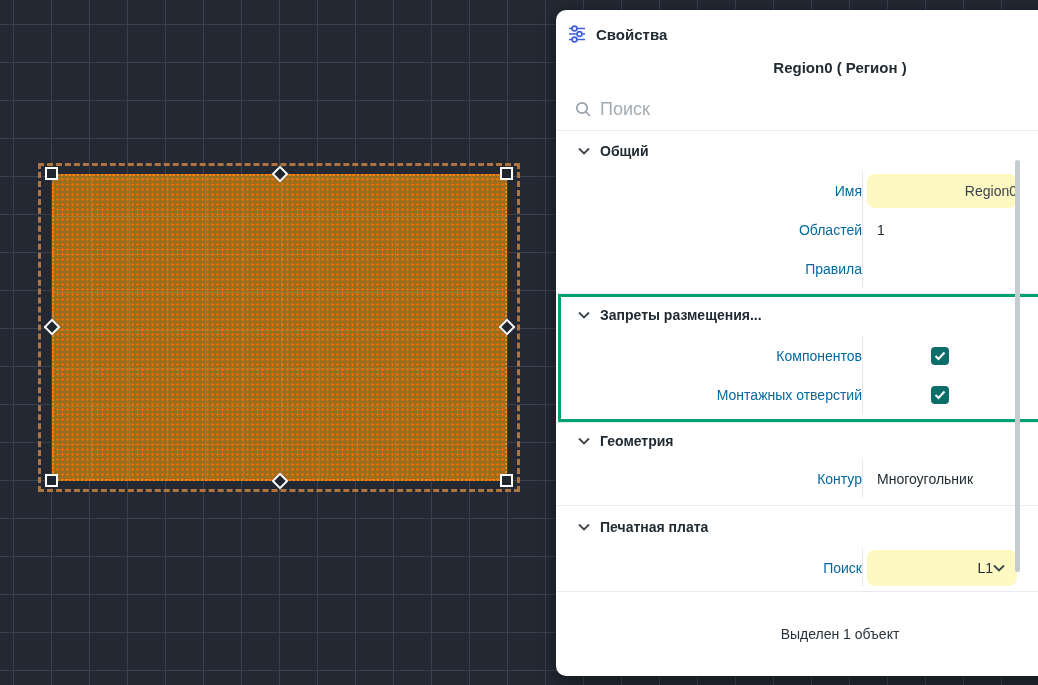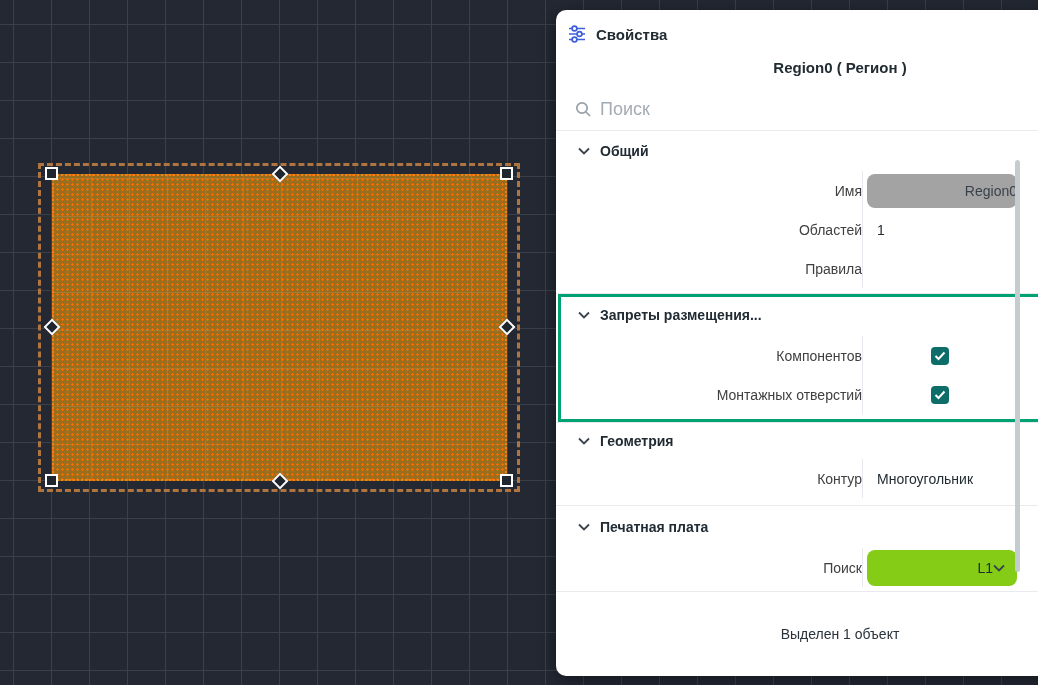--- a/index.html
+++ b/index.html
@@ -68,40 +68,40 @@
   .divider { height:1px; background:#e8eaed; flex:0 0 auto; }
 
   .section { flex:0 0 auto;text-align:right; }
   .sec-header { display:flex; align-items:center; padding-left:22px;
     font-weight:700; color:#212b33; }
   .sec-header svg { margin-right:10px; color:#3b444c; }
   .sec-h40 { height:40px; }
   .sec-h42 { height:42px; }
   .sec-h36 { height:36px; }
   .row { display:flex; height:39px; align-items:center; }
-  .row .label { flex:0 0 306px; padding-left:44px; color:#404040; }
+  .row .label { flex:0 0 306px; padding-left:44px; color:#0369a1; }
   .row .val { flex:1; align-self:stretch; display:flex; align-items:center;
     border-left:1px solid #e9e8f0; position:relative; }
   .val .plain { padding-left:14px; color:#222c33; }
   .input-box {
-    margin-left:4px; width:150px; height:34px; background:#a3a3a3;
+    margin-left:4px; width:150px; height:34px; background:#fef9c3;
     border-radius:8px; line-height:34px; padding-left:5px; color:#39424a;
     cursor:text;
   }
   .ellipsis-btn { position:absolute; right:20px; top:50%;
     transform:translateY(-50%); display:flex; gap:4px; cursor:pointer; }
   .ellipsis-btn i { width:4px; height:4px; border-radius:50%;
     background:#2a343c; display:block; }
   .checkbox {
     margin-left:68px; width:18px; height:18px; border-radius:4px;
     background:#0d6e69; display:flex; align-items:center; justify-content:center;
     cursor:pointer;
   }
   .dropdown {
-    margin-left:4px; width:150px; height:36px; background:#84cc16;
+    margin-left:4px; width:150px; height:36px; background:#fef9c3;
     border-radius:8px; display:flex; align-items:center; padding:0 12px;
     cursor:pointer; color:#222c33;
   }
   .dropdown .dd-label { flex:1; }
   .dropdown svg { color:#3a444c; }
 
   .hl-section { position:relative; padding-bottom:8px; }
   .hl-ring {
     position:absolute; left:2px; right:4px; top:0; bottom:0;
     border:3px solid #00a173; pointer-events:none;

